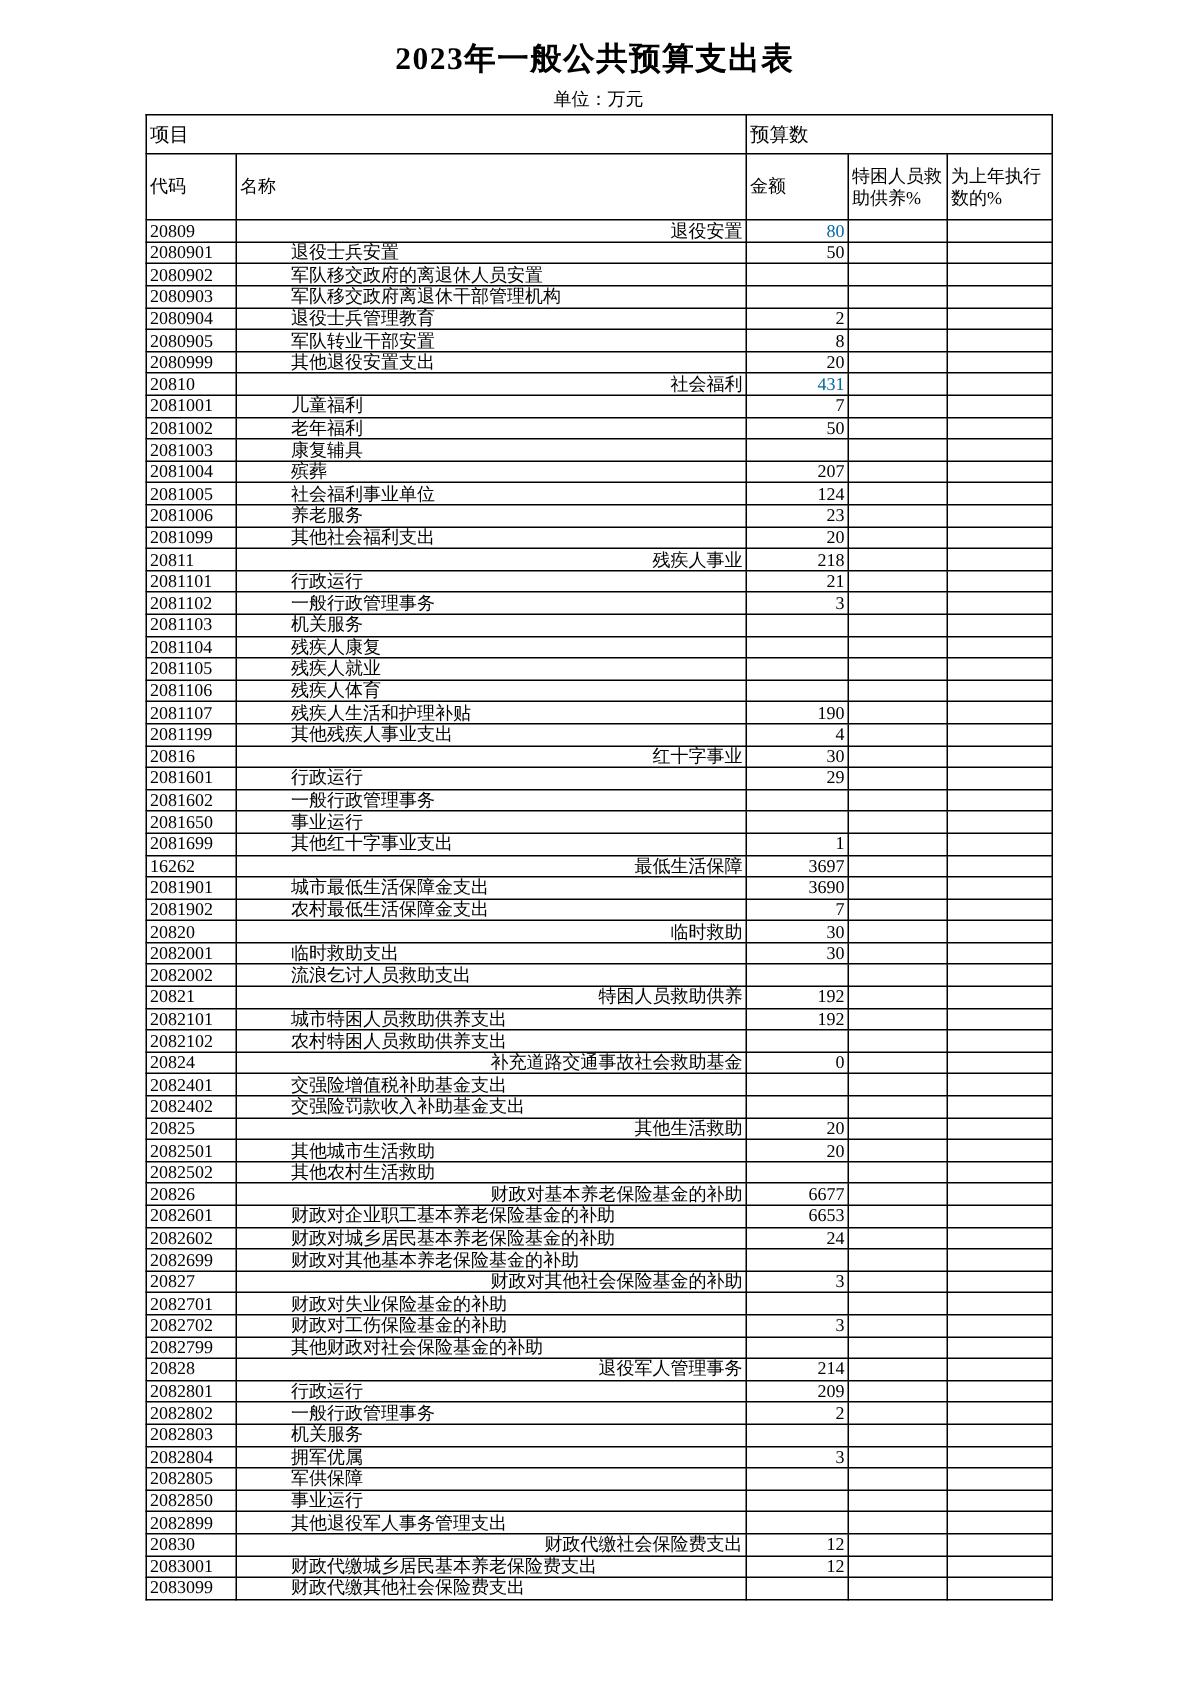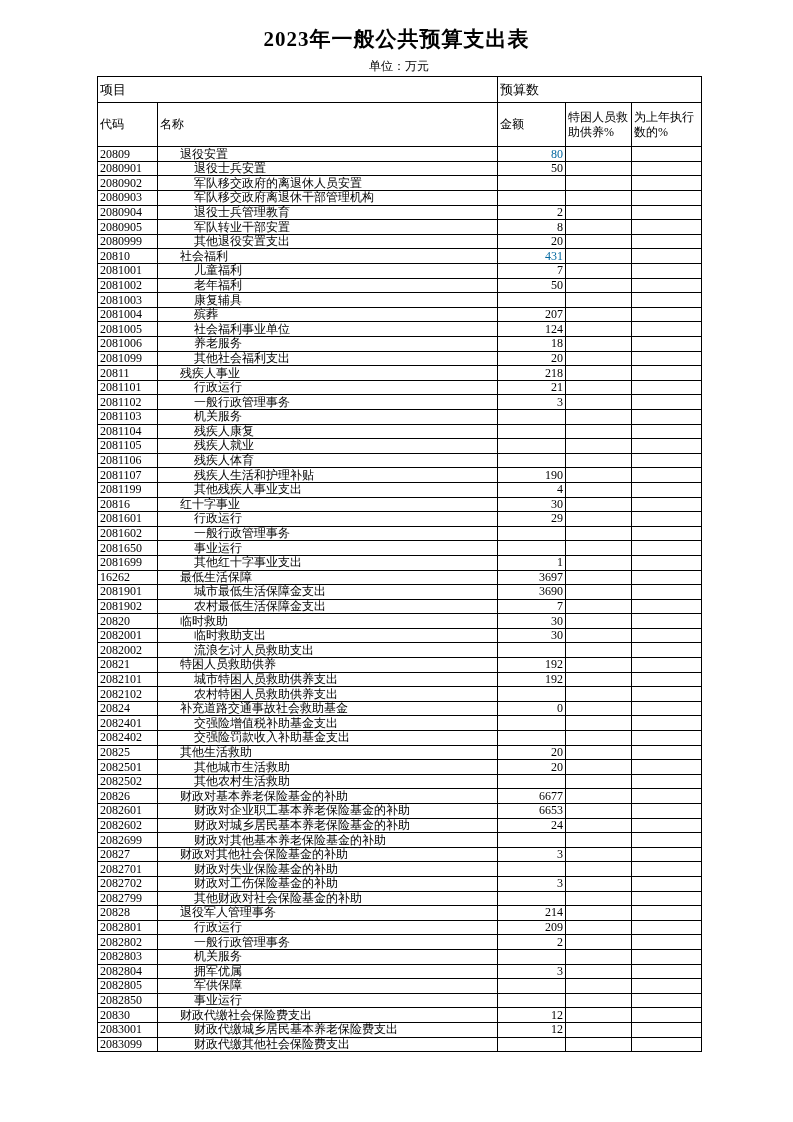--- a/index.html
+++ b/index.html
@@ -23,21 +23,21 @@
   table.budget th,table.budget td{
     border:1px solid #000;box-sizing:border-box;
     font-size:12px;padding:0 2px;overflow:hidden;
   }
   thead th{font-weight:normal;text-align:left;vertical-align:middle;white-space:normal;}
   tr.hdr-group th{height:26px;font-size:13px;}
   tr.hdr-cols th{height:44px;line-height:1.25;}
   tbody td{height:14.6px;line-height:13px;white-space:nowrap;}
   td.code{text-align:left;}
   td.name{text-align:left;}
-  td.name.lvl1{padding-left:22px;}
+  td.name.lvl1{padding-left:22px;text-align:right;}
   td.name.lvl2{padding-left:36px;}
   td.amount{text-align:right;padding-right:3px;}
   td.amount.red{color:#0369a1;}
 </style>
 </head>
 <body>
 
 <div class="page">
   <h1 class="title">2023年一般公共预算支出表</h1>
   <div class="unit-row">单位：万元</div>
@@ -151,21 +151,21 @@
         <tr>
           <td class="code">2081005</td>
           <td class="name lvl2">社会福利事业单位</td>
           <td class="amount">124</td>
           <td class="pct"></td>
           <td class="pct"></td>
         </tr>
         <tr>
           <td class="code">2081006</td>
           <td class="name lvl2">养老服务</td>
-          <td class="amount">18</td>
+          <td class="amount">23</td>
           <td class="pct"></td>
           <td class="pct"></td>
         </tr>
         <tr>
           <td class="code">2081099</td>
           <td class="name lvl2">其他社会福利支出</td>
           <td class="amount">20</td>
           <td class="pct"></td>
           <td class="pct"></td>
         </tr>
@@ -466,20 +466,27 @@
         <tr>
           <td class="code">2082805</td>
           <td class="name lvl2">军供保障</td>
           <td class="amount"></td>
           <td class="pct"></td>
           <td class="pct"></td>
         </tr>
         <tr>
           <td class="code">2082850</td>
           <td class="name lvl2">事业运行</td>
+          <td class="amount"></td>
+          <td class="pct"></td>
+          <td class="pct"></td>
+        </tr>
+        <tr>
+          <td class="code">2082899</td>
+          <td class="name lvl2">其他退役军人事务管理支出</td>
           <td class="amount"></td>
           <td class="pct"></td>
           <td class="pct"></td>
         </tr>
         <tr>
           <td class="code">20830</td>
           <td class="name lvl1">财政代缴社会保险费支出</td>
           <td class="amount">12</td>
           <td class="pct"></td>
           <td class="pct"></td>

